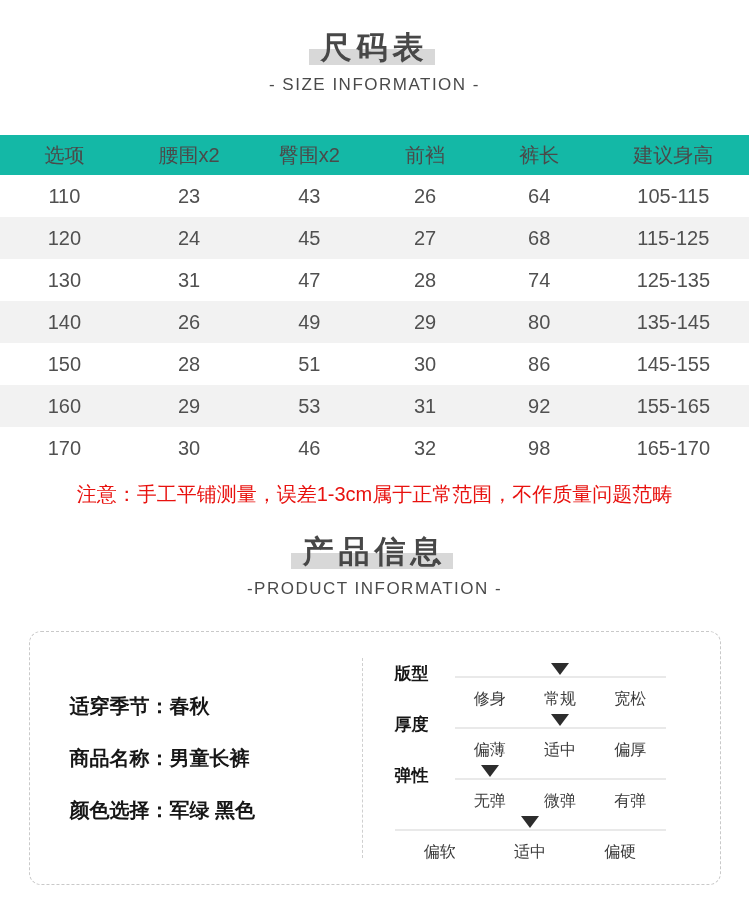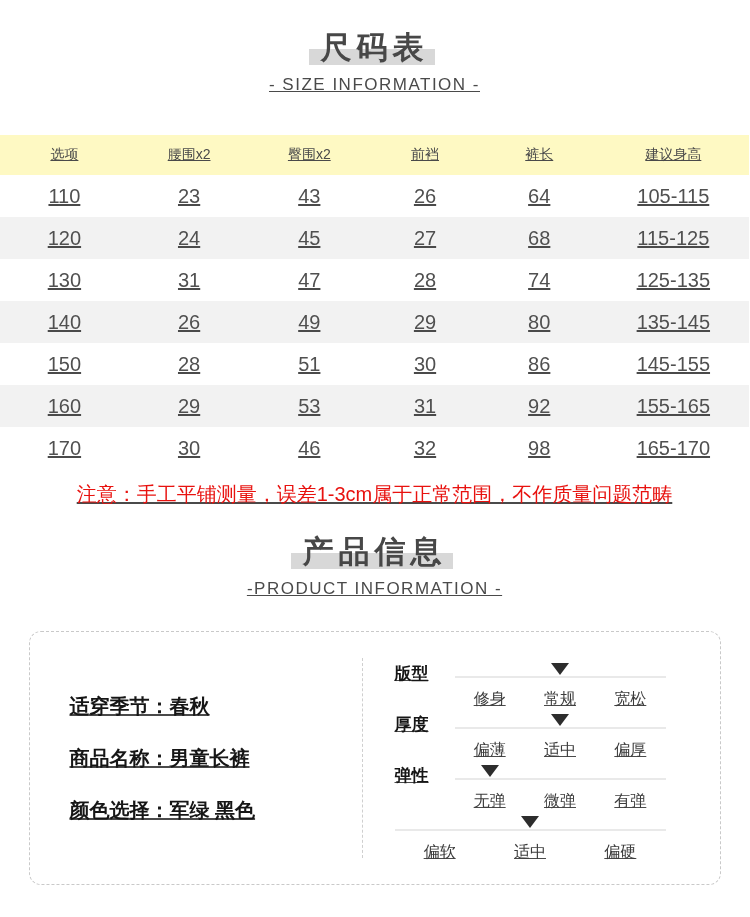--- a/index.html
+++ b/index.html
@@ -1,36 +1,36 @@
 <!DOCTYPE html>
 <html><head>
 <meta charset="utf-8">
 <style>
   html,body{margin:0;padding:0;}
   body{
     width:750px;height:917px;background:#ffffff;overflow:hidden;
     font-family:"Liberation Sans","DejaVu Sans",sans-serif;color:#4a4a4a;
   }
-  .page{width:749px;text-decoration:underline;}
+  .page{width:749px;}
 
   
   .sec-header{text-align:center;}
   .sec-header.first{padding-top:30px;}
   .sec-header.second{margin-top:28px;}
   .sec-title{display:inline-block;position:relative;font-size:31px;line-height:36px;
     letter-spacing:5px;font-weight:600;color:#474747;margin:0;}
   .sec-title .bar{position:absolute;left:-12px;right:-6px;bottom:1px;height:16px;
     background:#d8d8d8;z-index:0;}
   .sec-title .txt{position:relative;z-index:1;}
   .sec-sub{margin-top:8px;font-size:17px;line-height:21px;letter-spacing:1.5px;color:#4a4a4a;}
 
   
   table.size-table{width:100%;border-collapse:collapse;margin-top:40px;
     font-size:20px;color:#505050;table-layout:fixed;}
-  table.size-table th{background:#fef9c3;height:38px;font-weight:500;font-size:14px;
+  table.size-table th{background:#14b8a6;height:38px;font-weight:500;font-size:20px;
     color:#4a4a4a;}
   table.size-table td{height:40px;text-align:center;font-weight:400;}
   table.size-table tbody tr:nth-child(even){background:#f2f2f2;}
 
   .note{margin-top:13px;height:24px;text-align:center;font-size:20px;line-height:24px;
     color:#e8120f;}
 
   
   .info-box{width:692px;height:254px;box-sizing:border-box;margin:32px auto 0;
     border:1px dashed #c9c9c9;border-radius:12px;display:flex;}

